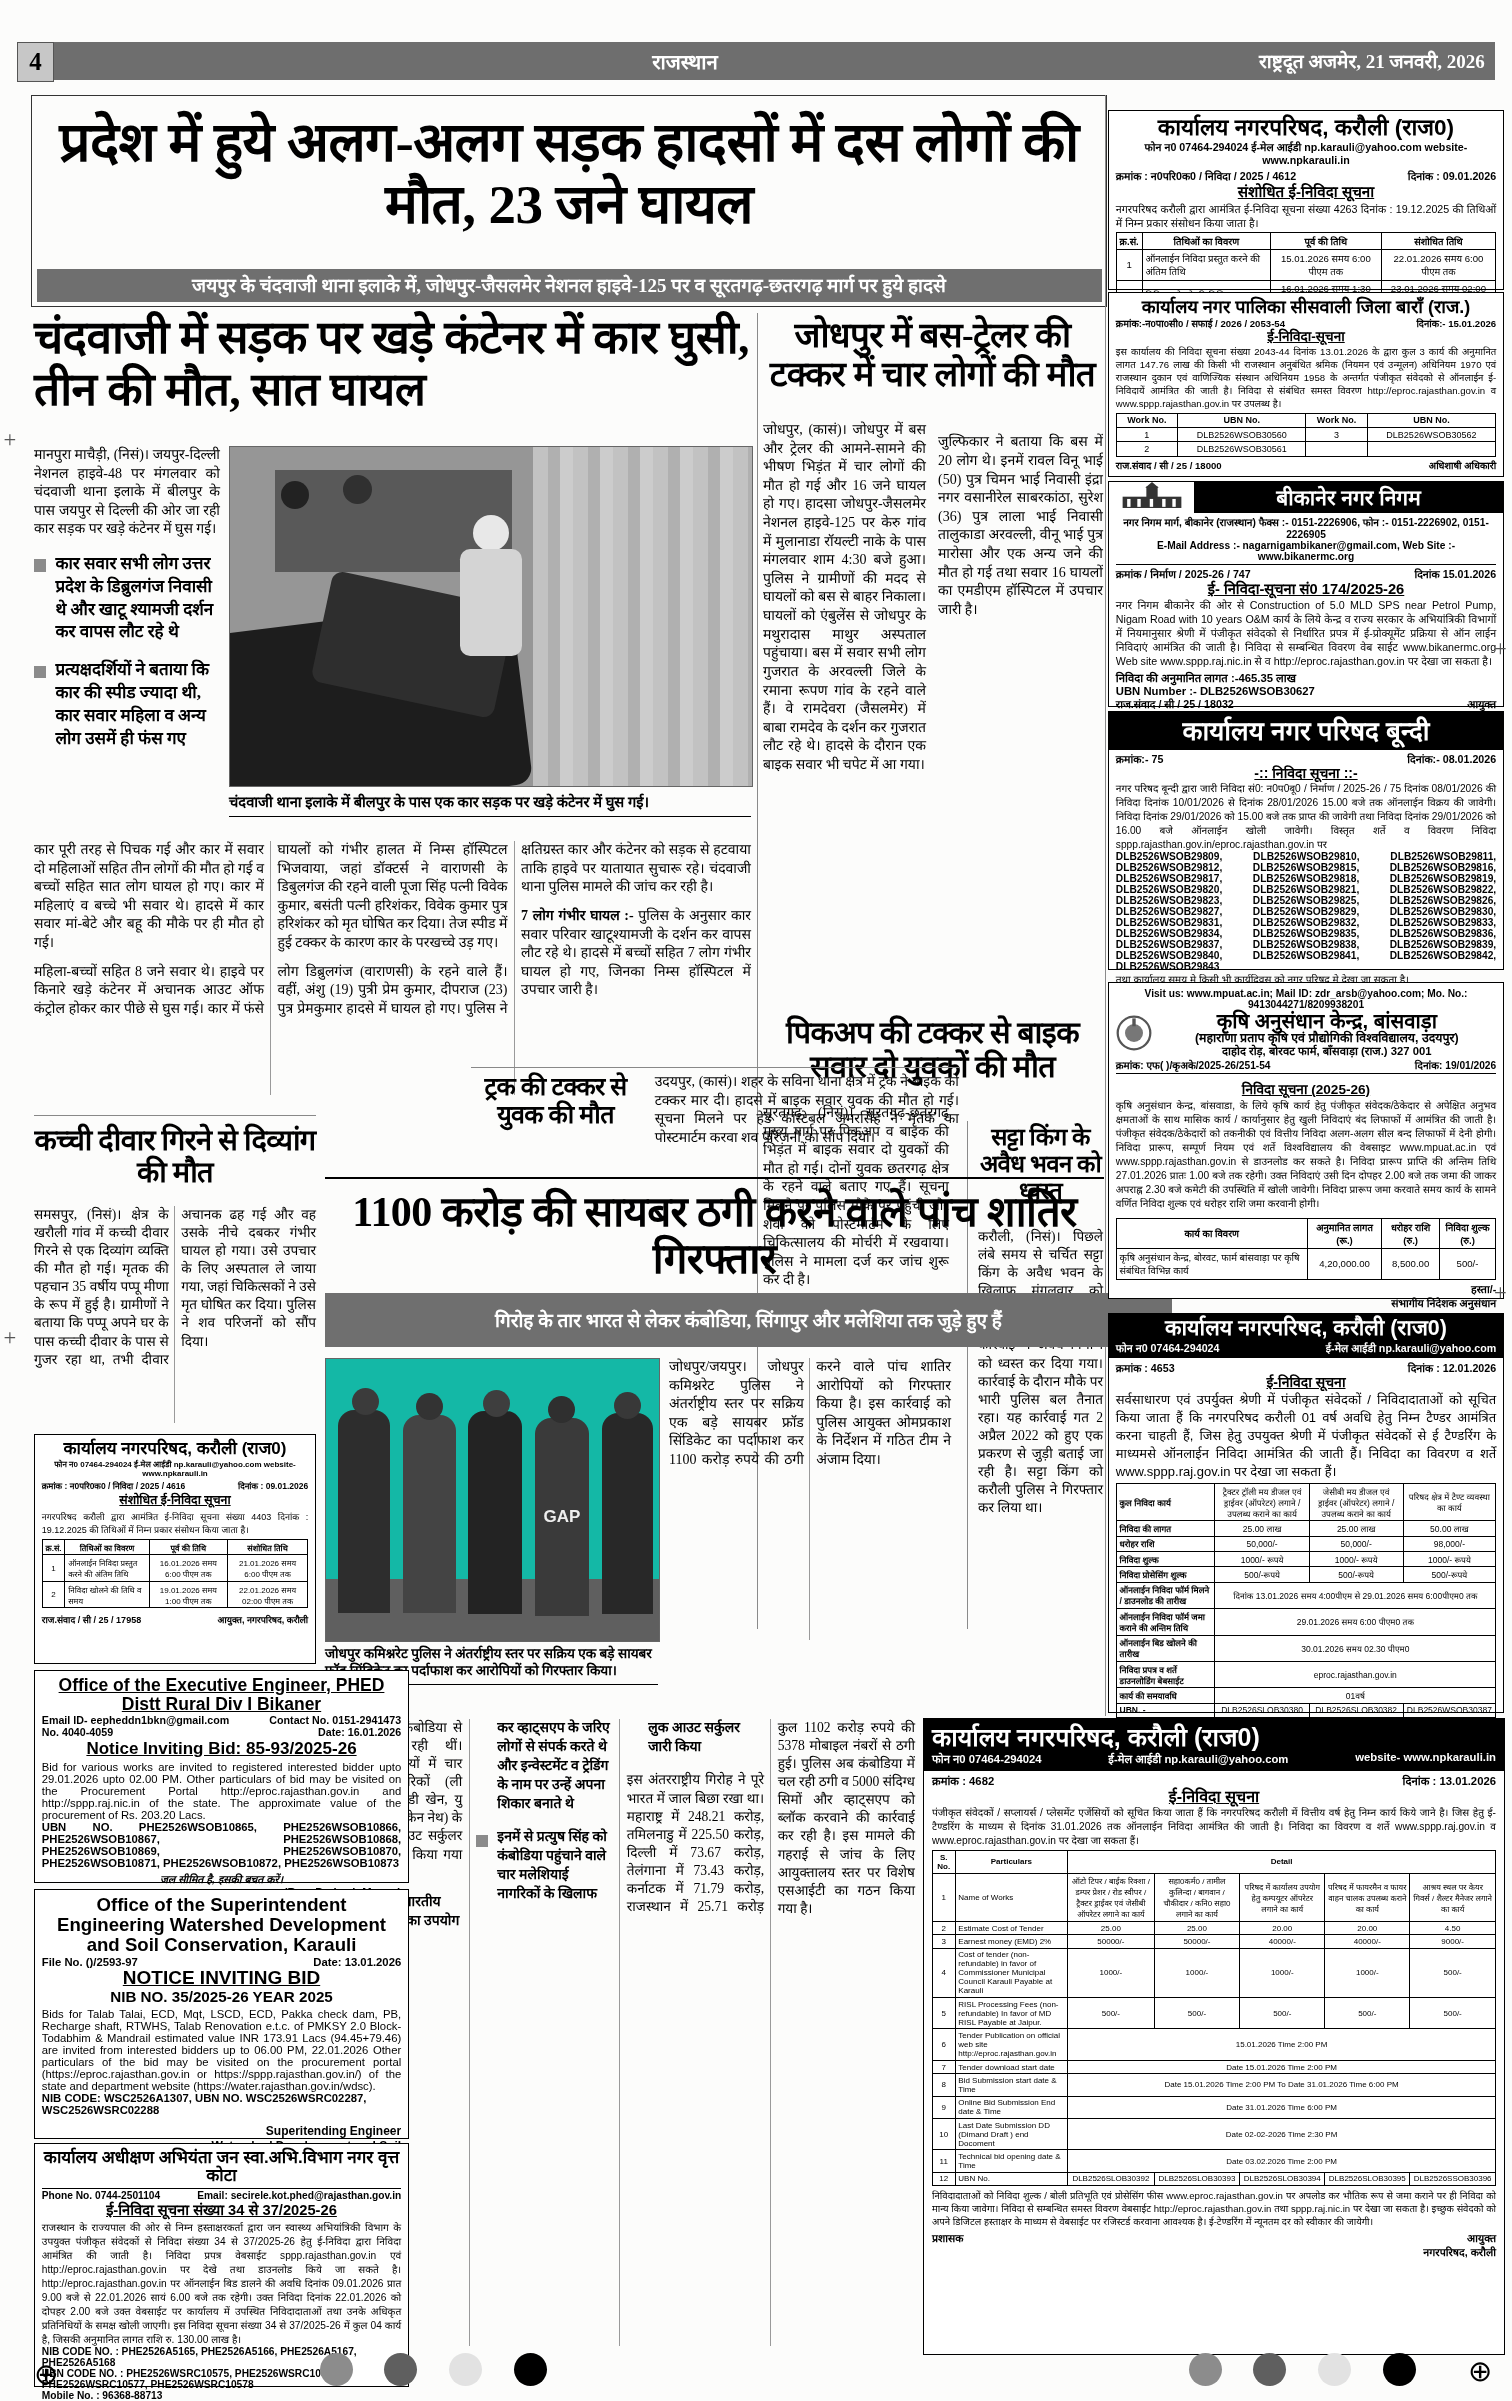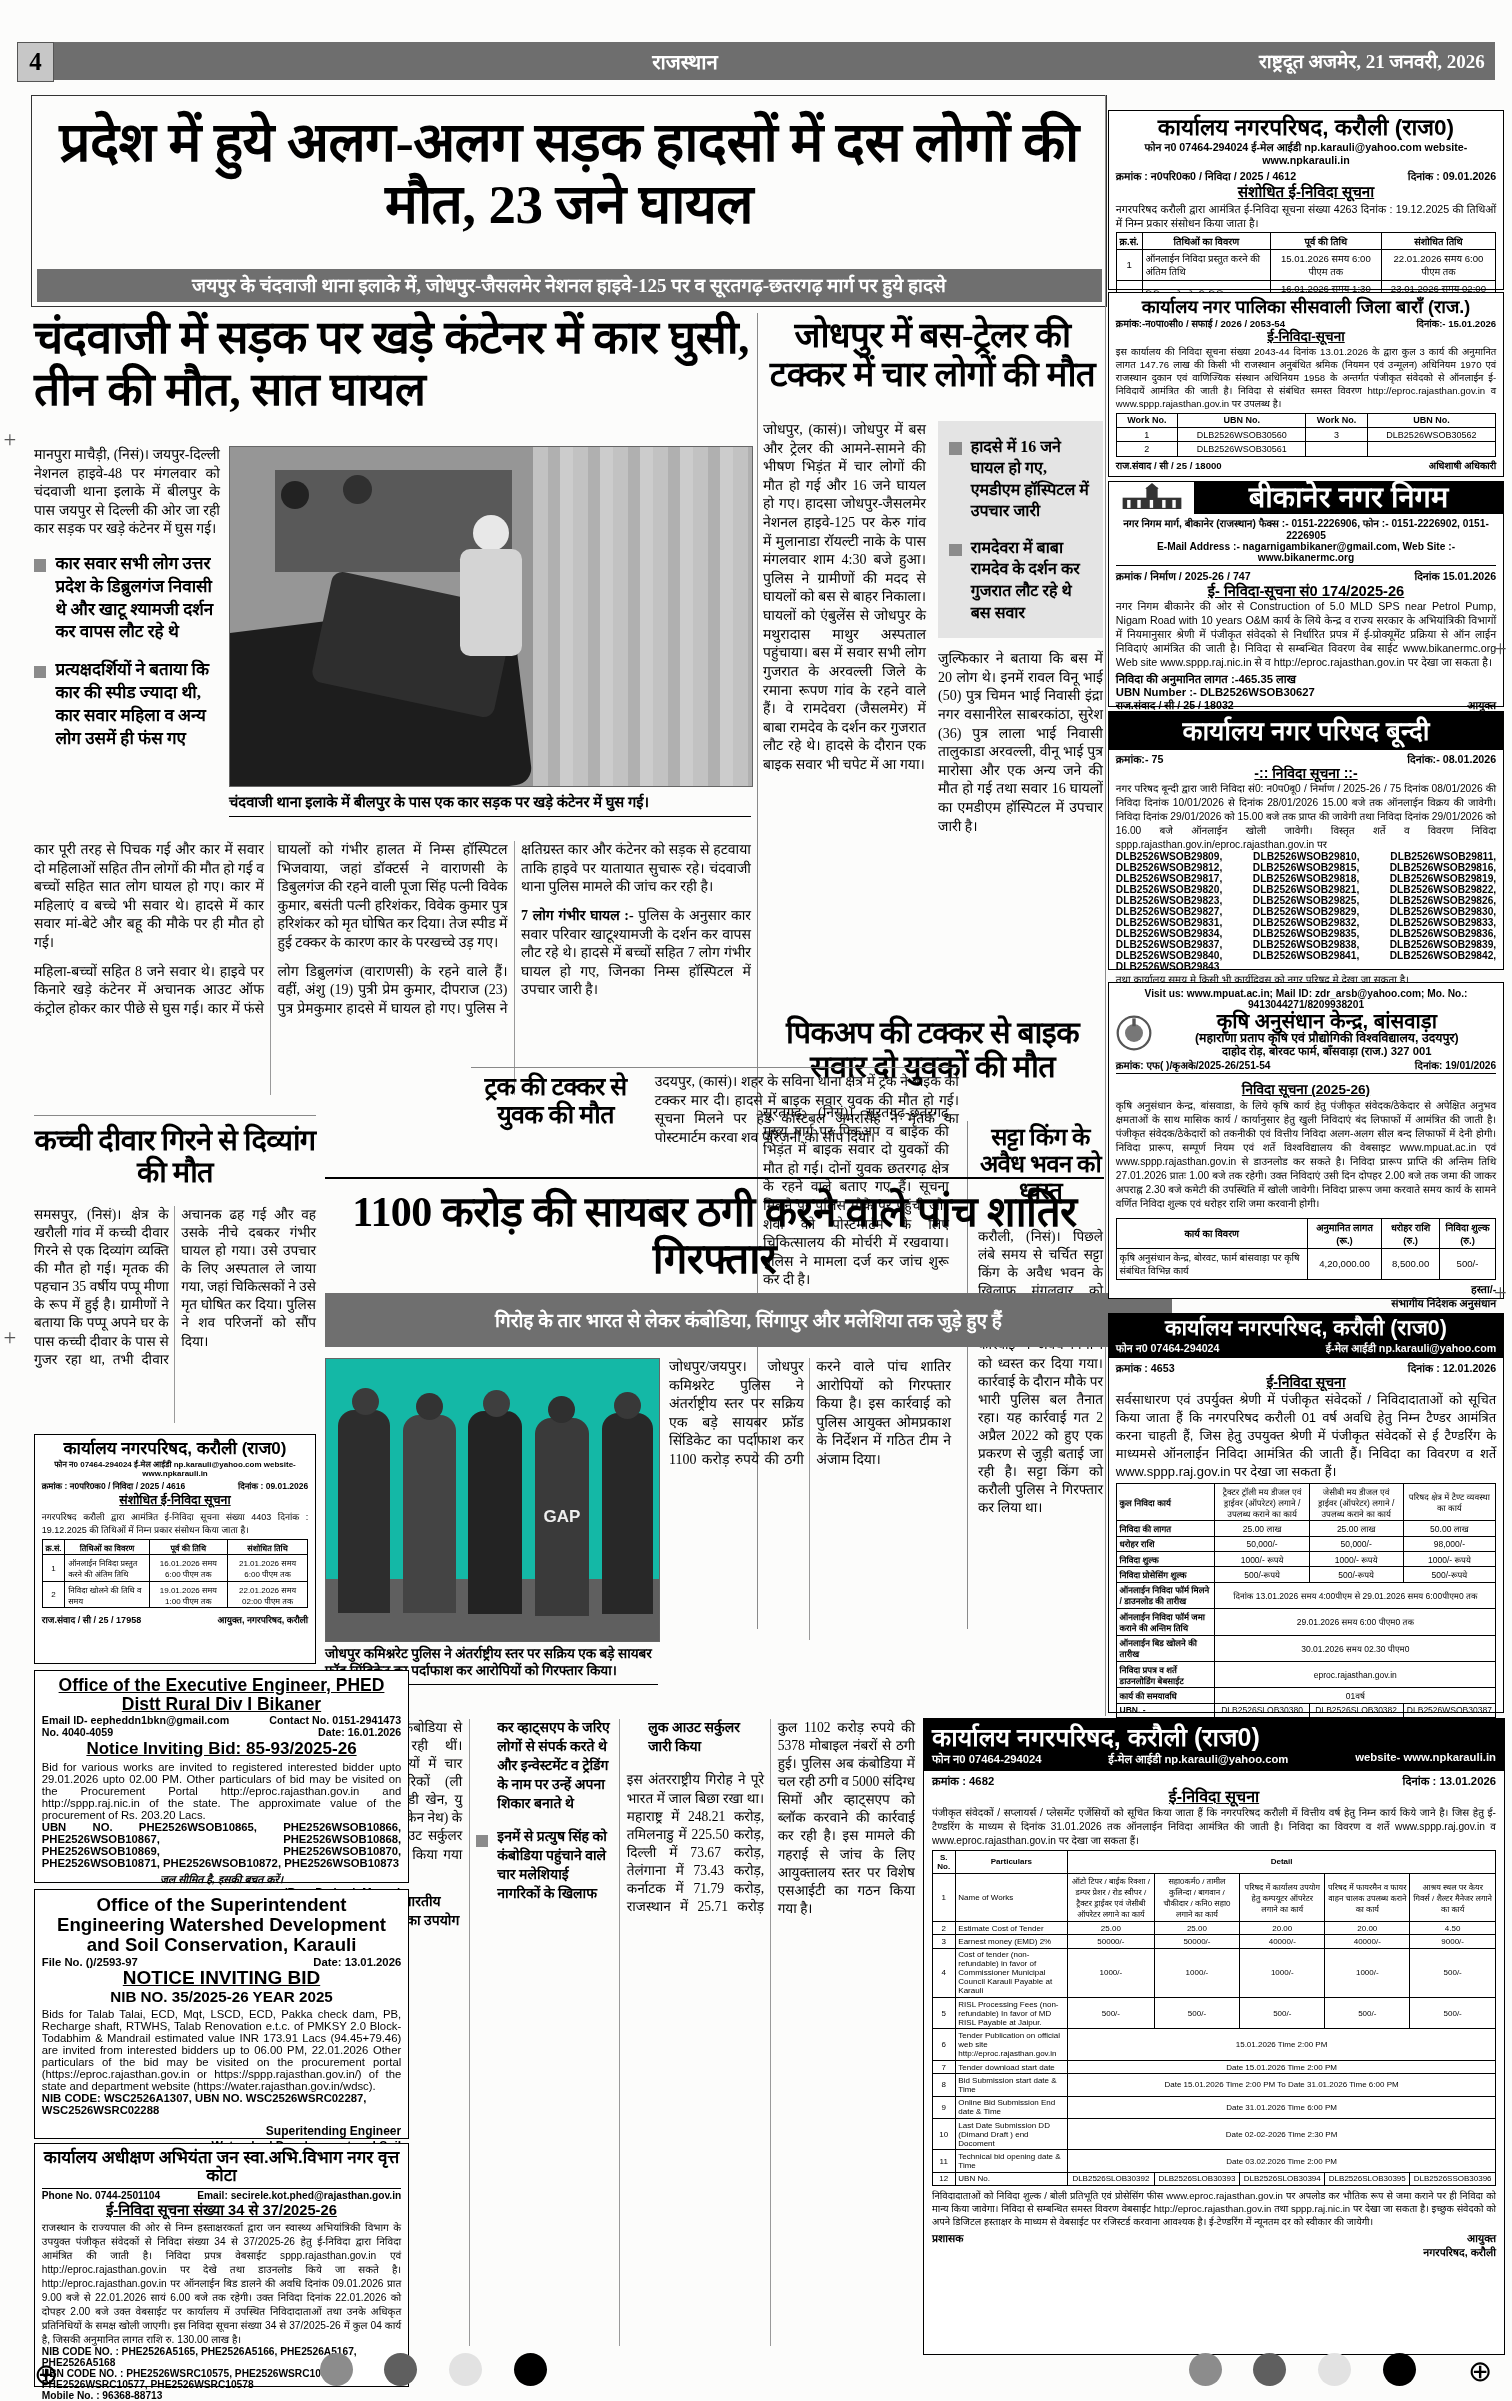--- a/index.html
+++ b/index.html
@@ -82,30 +82,20 @@
     <p style="margin:0 0 10.2px 0;">कार पूरी तरह से पिचक गई और कार में सवार दो महिलाओं सहित तीन लोगों की मौत हो गई व बच्चों सहित सात लोग घायल हो गए। कार में महिलाएं व बच्चे भी सवार थे। हादसे में कार सवार मां-बेटे और बहू की मौके पर ही मौत हो गई।</p>
     <p style="margin:0 0 10.2px 0;">महिला-बच्चों सहित 8 जने सवार थे। हाइवे पर किनारे खड़े कंटेनर में अचानक आउट ऑफ कंट्रोल होकर कार पीछे से घुस गई। कार में फंसे घायलों को गंभीर हालत में निम्स हॉस्पिटल भिजवाया, जहां डॉक्टर्स ने वाराणसी के डिबुलगंज की रहने वाली पूजा सिंह पत्नी विवेक कुमार, बसंती पत्नी हरिशंकर, विवेक कुमार पुत्र हरिशंकर को मृत घोषित कर दिया। तेज स्पीड में हुई टक्कर के कारण कार के परखच्चे उड़ गए।</p>
     <p style="margin:0 0 10.2px 0;">लोग डिब्रुलगंज (वाराणसी) के रहने वाले हैं। वहीं, अंशु (19) पुत्री प्रेम कुमार, दीपराज (23) पुत्र प्रेमकुमार हादसे में घायल हो गए। पुलिस ने क्षतिग्रस्त कार और कंटेनर को सड़क से हटवाया ताकि हाइवे पर यातायात सुचारू रहे। चंदवाजी थाना पुलिस मामले की जांच कर रही है।</p>
     <p style="margin:0;"><span class="lead-in">7 लोग गंभीर घायल :-</span>
       <span>पुलिस के अनुसार कार सवार परिवार खाटूश्यामजी के दर्शन कर वापस लौट रहे थे। हादसे में बच्चों सहित 7 लोग गंभीर घायल हो गए, जिनका निम्स हॉस्पिटल में उपचार जारी है।</span></p>
   </div>
 
   <div class="abs hl" style="left:763px;top:316px;width:339px;font-size:35px;">जोधपुर में बस-ट्रेलर की टक्कर में चार लोगों की मौत</div>
   <div class="abs body-txt" style="left:763px;top:421px;width:163px;height:587px;">जोधपुर, (कासं)। जोधपुर में बस और ट्रेलर की आमने-सामने की भीषण भिड़ंत में चार लोगों की मौत हो गई और 16 जने घायल हो गए। हादसा जोधपुर-जैसलमेर नेशनल हाइवे-125 पर केरु गांव में मुलानाडा रॉयल्टी नाके के पास मंगलवार शाम 4:30 बजे हुआ। पुलिस ने ग्रामीणों की मदद से घायलों को बस से बाहर निकाला। घायलों को एंबुलेंस से जोधपुर के मथुरादास माथुर अस्पताल पहुंचाया। बस में सवार सभी लोग गुजरात के अरवल्ली जिले के रमाना रूपण गांव के रहने वाले हैं। वे रामदेवरा (जैसलमेर) में बाबा रामदेव के दर्शन कर गुजरात लौट रहे थे। हादसे के दौरान एक बाइक सवार भी चपेट में आ गया।</div>
   <div class="abs" style="left:938px;top:421px;width:165px;">
-    <div class="bullet-box">
-      <div class="bullet" style="font-size:16px;">
-        <span class="sq"></span>
-        <span>हादसे में 16 जने घायल हो गए, एमडीएम हॉस्पिटल में उपचार जारी</span>
-      </div>
-      <div class="bullet" style="font-size:16px;margin-bottom:0;">
-        <span class="sq"></span>
-        <span>रामदेवरा में बाबा रामदेव के दर्शन कर गुजरात लौट रहे थे बस सवार</span>
-      </div>
-    </div>
     <div class="body-txt" style="margin-top:12.4px;">जुल्फिकार ने बताया कि बस में 20 लोग थे। इनमें रावल विनू भाई (50) पुत्र चिमन भाई निवासी इंद्रा नगर वसानीरेल साबरकांठा, सुरेश (36) पुत्र लाला भाई निवासी तालुकाडा अरवल्ली, वीनू भाई पुत्र मारोसा और एक अन्य जने की मौत हो गई तथा सवार 16 घायलों का एमडीएम हॉस्पिटल में उपचार जारी है।</div>
   </div>
 
   <div class="abs hl" style="left:763px;top:1016px;width:339px;font-size:30.5px;">पिकअप की टक्कर से बाइक सवार दो युवकों की मौत</div>
   <div class="abs body-txt" style="left:763px;top:1104px;width:186px;height:525px;">सूरतगढ़, (निसं)। सूरतगढ़-छतरगढ़ मुख्य मार्ग पर पिकअप व बाइक की भिड़ंत में बाइक सवार दो युवकों की मौत हो गई। दोनों युवक छतरगढ़ क्षेत्र के रहने वाले बताए गए हैं। सूचना मिलने पर पुलिस मौके पर पहुंची और शवों को पोस्टमार्टम के लिए चिकित्सालय की मोर्चरी में रखवाया। पुलिस ने मामला दर्ज कर जांच शुरू कर दी है।</div>
 
   <div class="vrule" style="left:967px;top:1121px;height:508px;"></div>
   <div class="abs hl" style="left:978px;top:1124px;width:125px;font-size:24px;">सट्टा किंग के अवैध भवन को ध्वस्त</div>
   <div class="abs body-txt" style="left:978px;top:1228px;width:125px;height:401px;font-size:13.6px;">करौली, (निसं)। पिछले लंबे समय से चर्चित सट्टा किंग के अवैध भवन के खिलाफ मंगलवार को नगरपरिषद और जिला प्रशासन की संयुक्त कार्रवाई में अवैध निर्माण को ध्वस्त कर दिया गया। कार्रवाई के दौरान मौके पर भारी पुलिस बल तैनात रहा। यह कार्रवाई गत 2 अप्रैल 2022 को हुए एक प्रकरण से जुड़ी बताई जा रही है। सट्टा किंग को करौली पुलिस ने गिरफ्तार कर लिया था।</div>
 
@@ -335,21 +325,21 @@
             <rect x="8" y="26" width="104" height="20" fill="#333"></rect>
             <rect x="50" y="8" width="20" height="20" fill="#333"></rect>
             <polygon points="60,0 48,10 72,10" fill="#333"></polygon>
             <rect x="16" y="30" width="6" height="14" fill="#fff"></rect>
             <rect x="34" y="30" width="6" height="14" fill="#fff"></rect>
             <rect x="56" y="30" width="6" height="14" fill="#fff"></rect>
             <rect x="78" y="30" width="6" height="14" fill="#fff"></rect>
             <rect x="96" y="30" width="6" height="14" fill="#fff"></rect>
           </svg>
       </div>
-      <div class="blackbar ad-title" style="flex:1;font-size:29px;display:flex;align-items:center;justify-content:center;">बीकानेर नगर निगम</div>
+      <div class="blackbar ad-title" style="flex:1;font-size:21px;display:flex;align-items:center;justify-content:center;">बीकानेर नगर निगम</div>
     </div>
     <div style="padding:2.3px 6.8px;">
       <div style="text-align:center;font-size:10.2px;font-weight:bold;">नगर निगम मार्ग, बीकानेर (राजस्थान) फैक्स :- 0151-2226906, फोन :- 0151-2226902, 0151-2226905</div>
       <div style="text-align:center;font-size:10.2px;font-weight:bold;">E-Mail Address :- nagarnigambikaner@gmail.com, Web Site :- www.bikanermc.org</div>
       <div class="refline" style="font-size:10.7px;border-top:1.1px solid #000;margin-top:2.3px;padding-top:2.3px;">
         <span>क्रमांक / निर्माण / 2025-26 / 747</span>
         <span>दिनांक 15.01.2026</span>
       </div>
       <div class="ad-title u" style="font-size:14.7px;">ई- निविदा-सूचना सं0 174/2025-26</div>
       <div style="font-size:10.7px;text-align:justify;">नगर निगम बीकानेर की ओर से Construction of 5.0 MLD SPS near Petrol Pump, Nigam Road with 10 years O&amp;M कार्य के लिये केन्द्र व राज्य सरकार के अभियांत्रिकी विभागों में नियमानुसार श्रेणी में पंजीकृत संवेदको से निर्धारित प्रपत्र में ई-प्रोक्यूमेंट प्रक्रिया से ऑन लाईन निविदाएं आमंत्रित की जाती है। निविदा से सम्बन्धित विवरण वेब साईट www.bikanermc.org Web site www.sppp.raj.nic.in से व http://eproc.rajasthan.gov.in पर देखा जा सकता है।</div>

